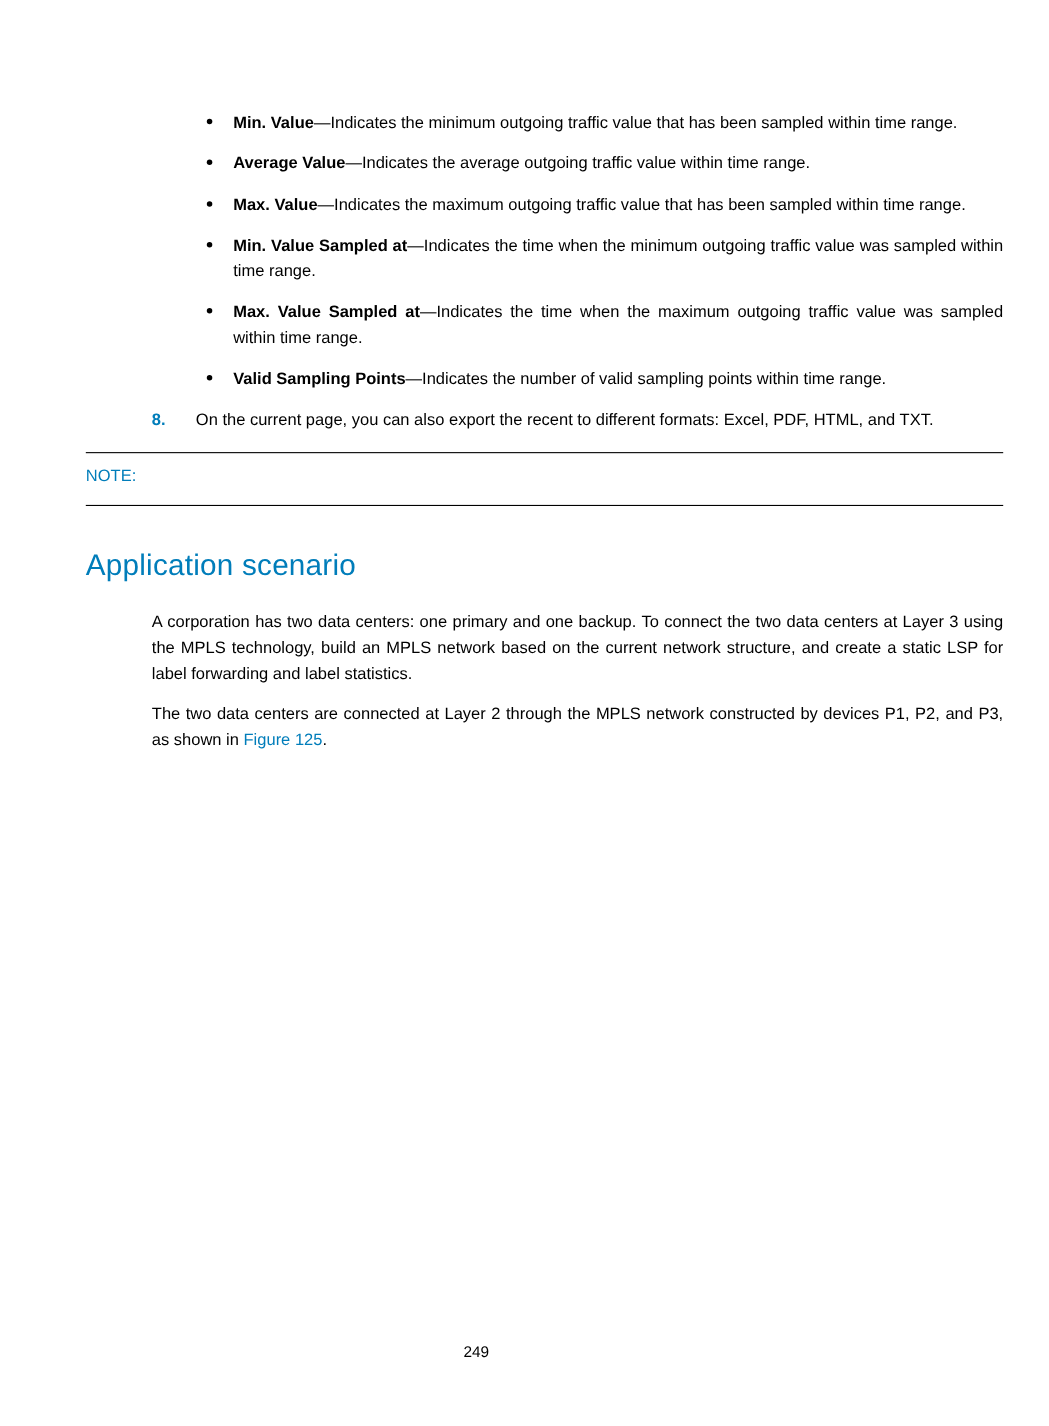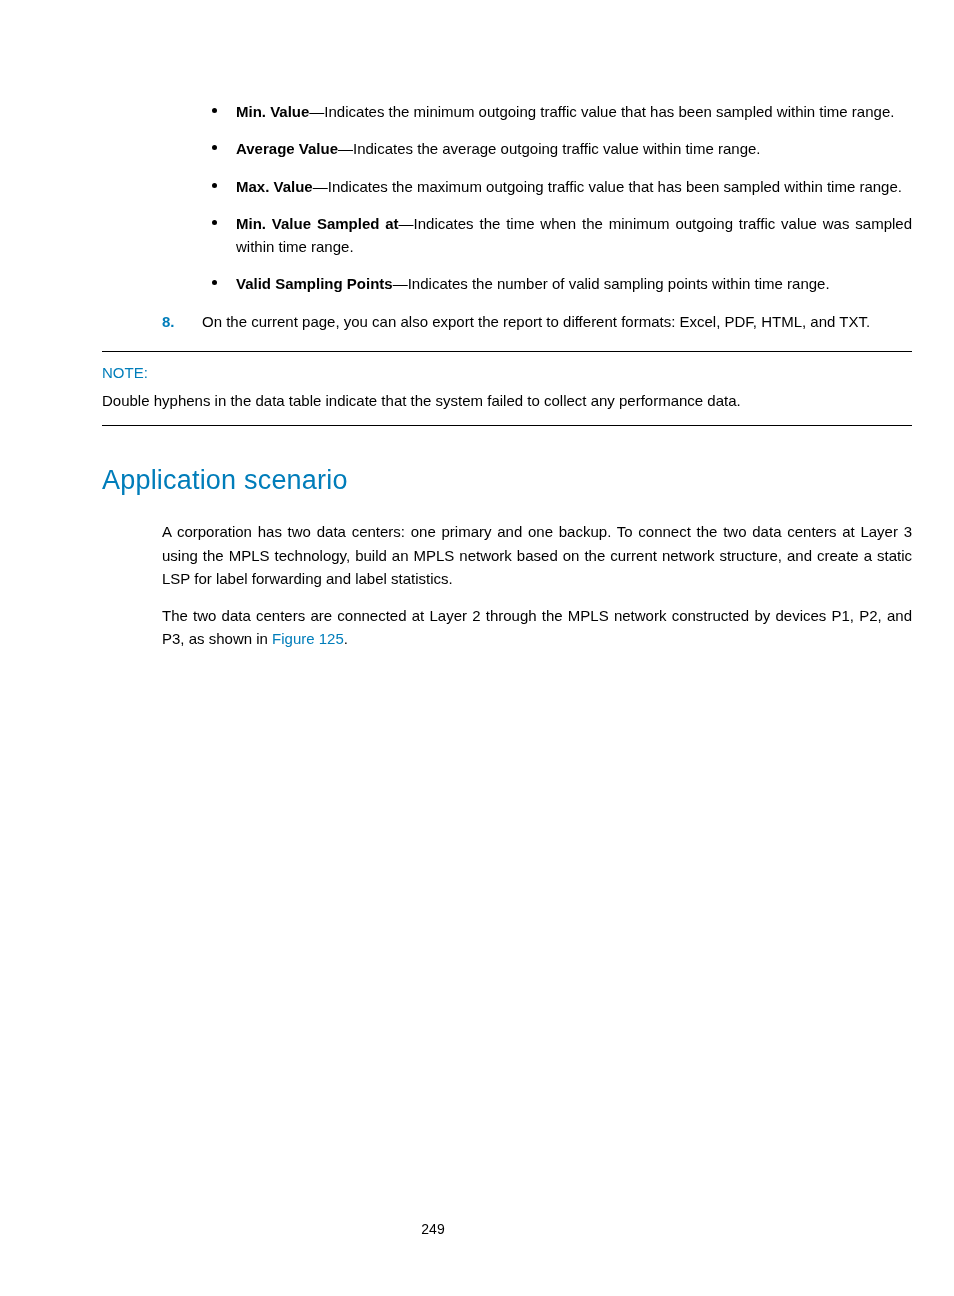--- a/index.html
+++ b/index.html
@@ -13,21 +13,21 @@
     color: #000;
     font-size: 15px;
     line-height: 1.5;
     -webkit-font-smoothing: antialiased;
   }
   .page {
     position: relative;
     width: 954px;
     height: 1296px;
     box-sizing: border-box;
-    padding: 100px 102px 0 102px;
+    padding: 100px 102px 0 78px;
   }
   .content {
     width: 100%;
   }
   ul.bullets {
     list-style: none;
     padding: 0;
     margin: 0 0 8px 0;
   }
   ul.bullets > li {
@@ -139,34 +139,37 @@
       <li>
         <span class="dot"></span>
         <span class="term">Max. Value</span><span>—Indicates the maximum outgoing traffic value that has been sampled within time range.</span>
       </li>
       <li>
         <span class="dot"></span>
         <span class="term">Min. Value Sampled at</span><span>—Indicates the time when the minimum outgoing traffic value was sampled within time range.</span>
       </li>
       <li>
         <span class="dot"></span>
+        <span class="term">Max. Value Sampled at</span><span>—Indicates the time when the maximum outgoing traffic value was sampled within time range.</span>
+      </li>
+      <li>
+        <span class="dot"></span>
         <span class="term">Valid Sampling Points</span><span>—Indicates the number of valid sampling points within time range.</span>
       </li>
     </ul>
 
     <ol class="numbered">
       <li>
         <span class="num">8.</span>
-        <span>On the current page, you can also export the report to different formats: Excel, PDF, HTML, and TXT.</span>
+        <span>On the current page, you can also export the recent to different formats: Excel, PDF, HTML, and TXT.</span>
       </li>
     </ol>
 
     <div class="note-box" style="margin-left:-60px;">
       <p class="note-label">NOTE:</p>
-      <p class="note-line">Double hyphens in the data table indicate that the system failed to collect any performance data.</p>
     </div>
 
 
     <h2 class="h2">Application scenario</h2>
 
     <p class="body">A corporation has two data centers: one primary and one backup. To connect the two data centers at Layer 3 using the MPLS technology, build an MPLS network based on the current network structure, and create a static LSP for label forwarding and label statistics.</p>
 
     <p class="body">
       <span>The two data centers are connected at Layer 2 through the MPLS network constructed by devices P1, P2, and P3, as shown in </span><a href="#" class="ref">Figure 125</a><span>.</span>
     </p>

